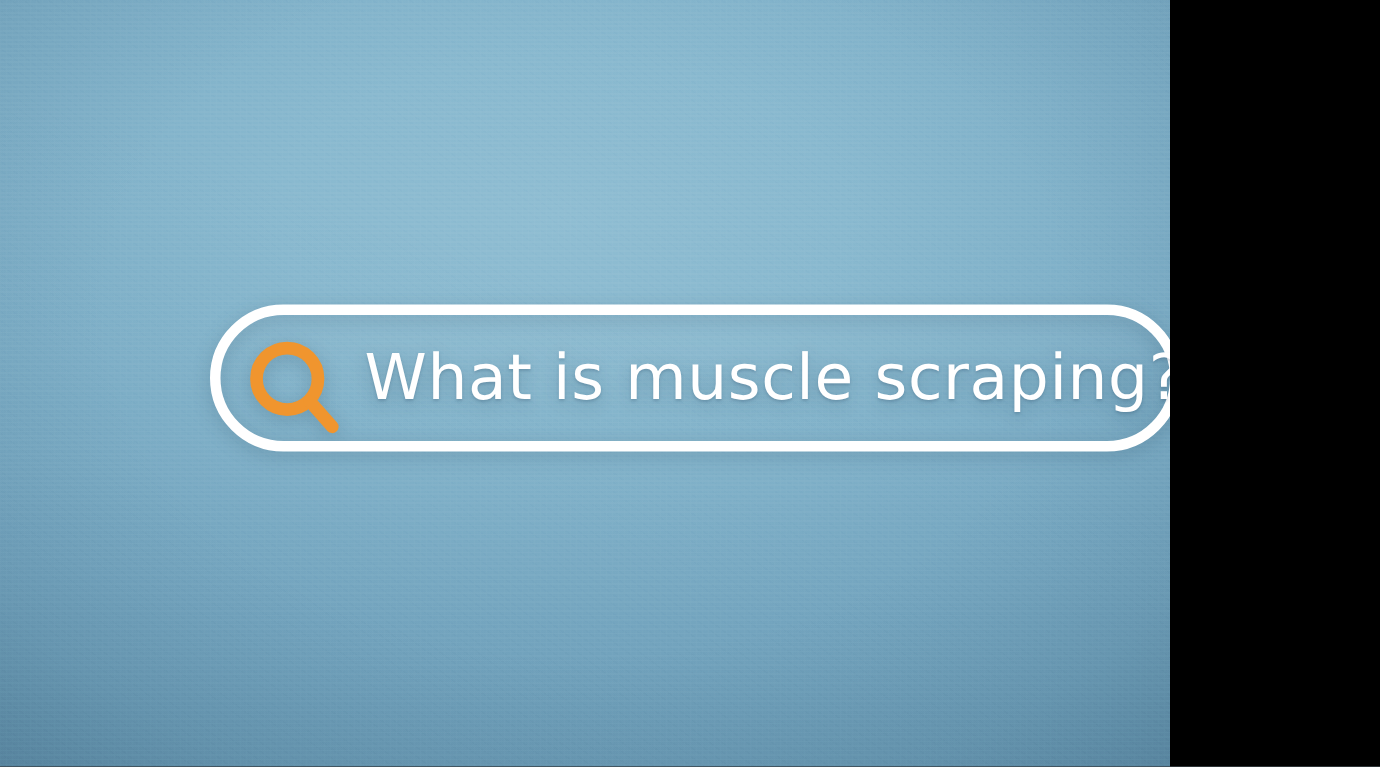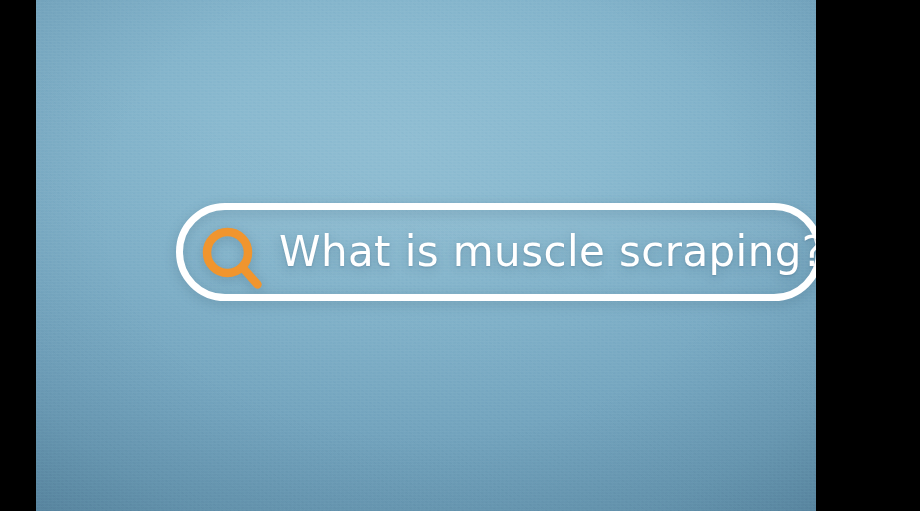--- a/index.html
+++ b/index.html
@@ -10,21 +10,20 @@
   }
 
   #stage {
     position: relative;
     width: 780px;
     height: 511px;
     overflow: hidden;
     font-family: "DejaVu Sans", "Liberation Sans", sans-serif;
     
     background-color: #6d9bb6;
-    margin-left: 36px;
   }
 
   
   .bg-base {
     position: absolute;
     inset: 0;
     background:
       radial-gradient(135% 115% at 48% 28%,
         #8fbdd2 0%,
         #89b9cf 18%,

